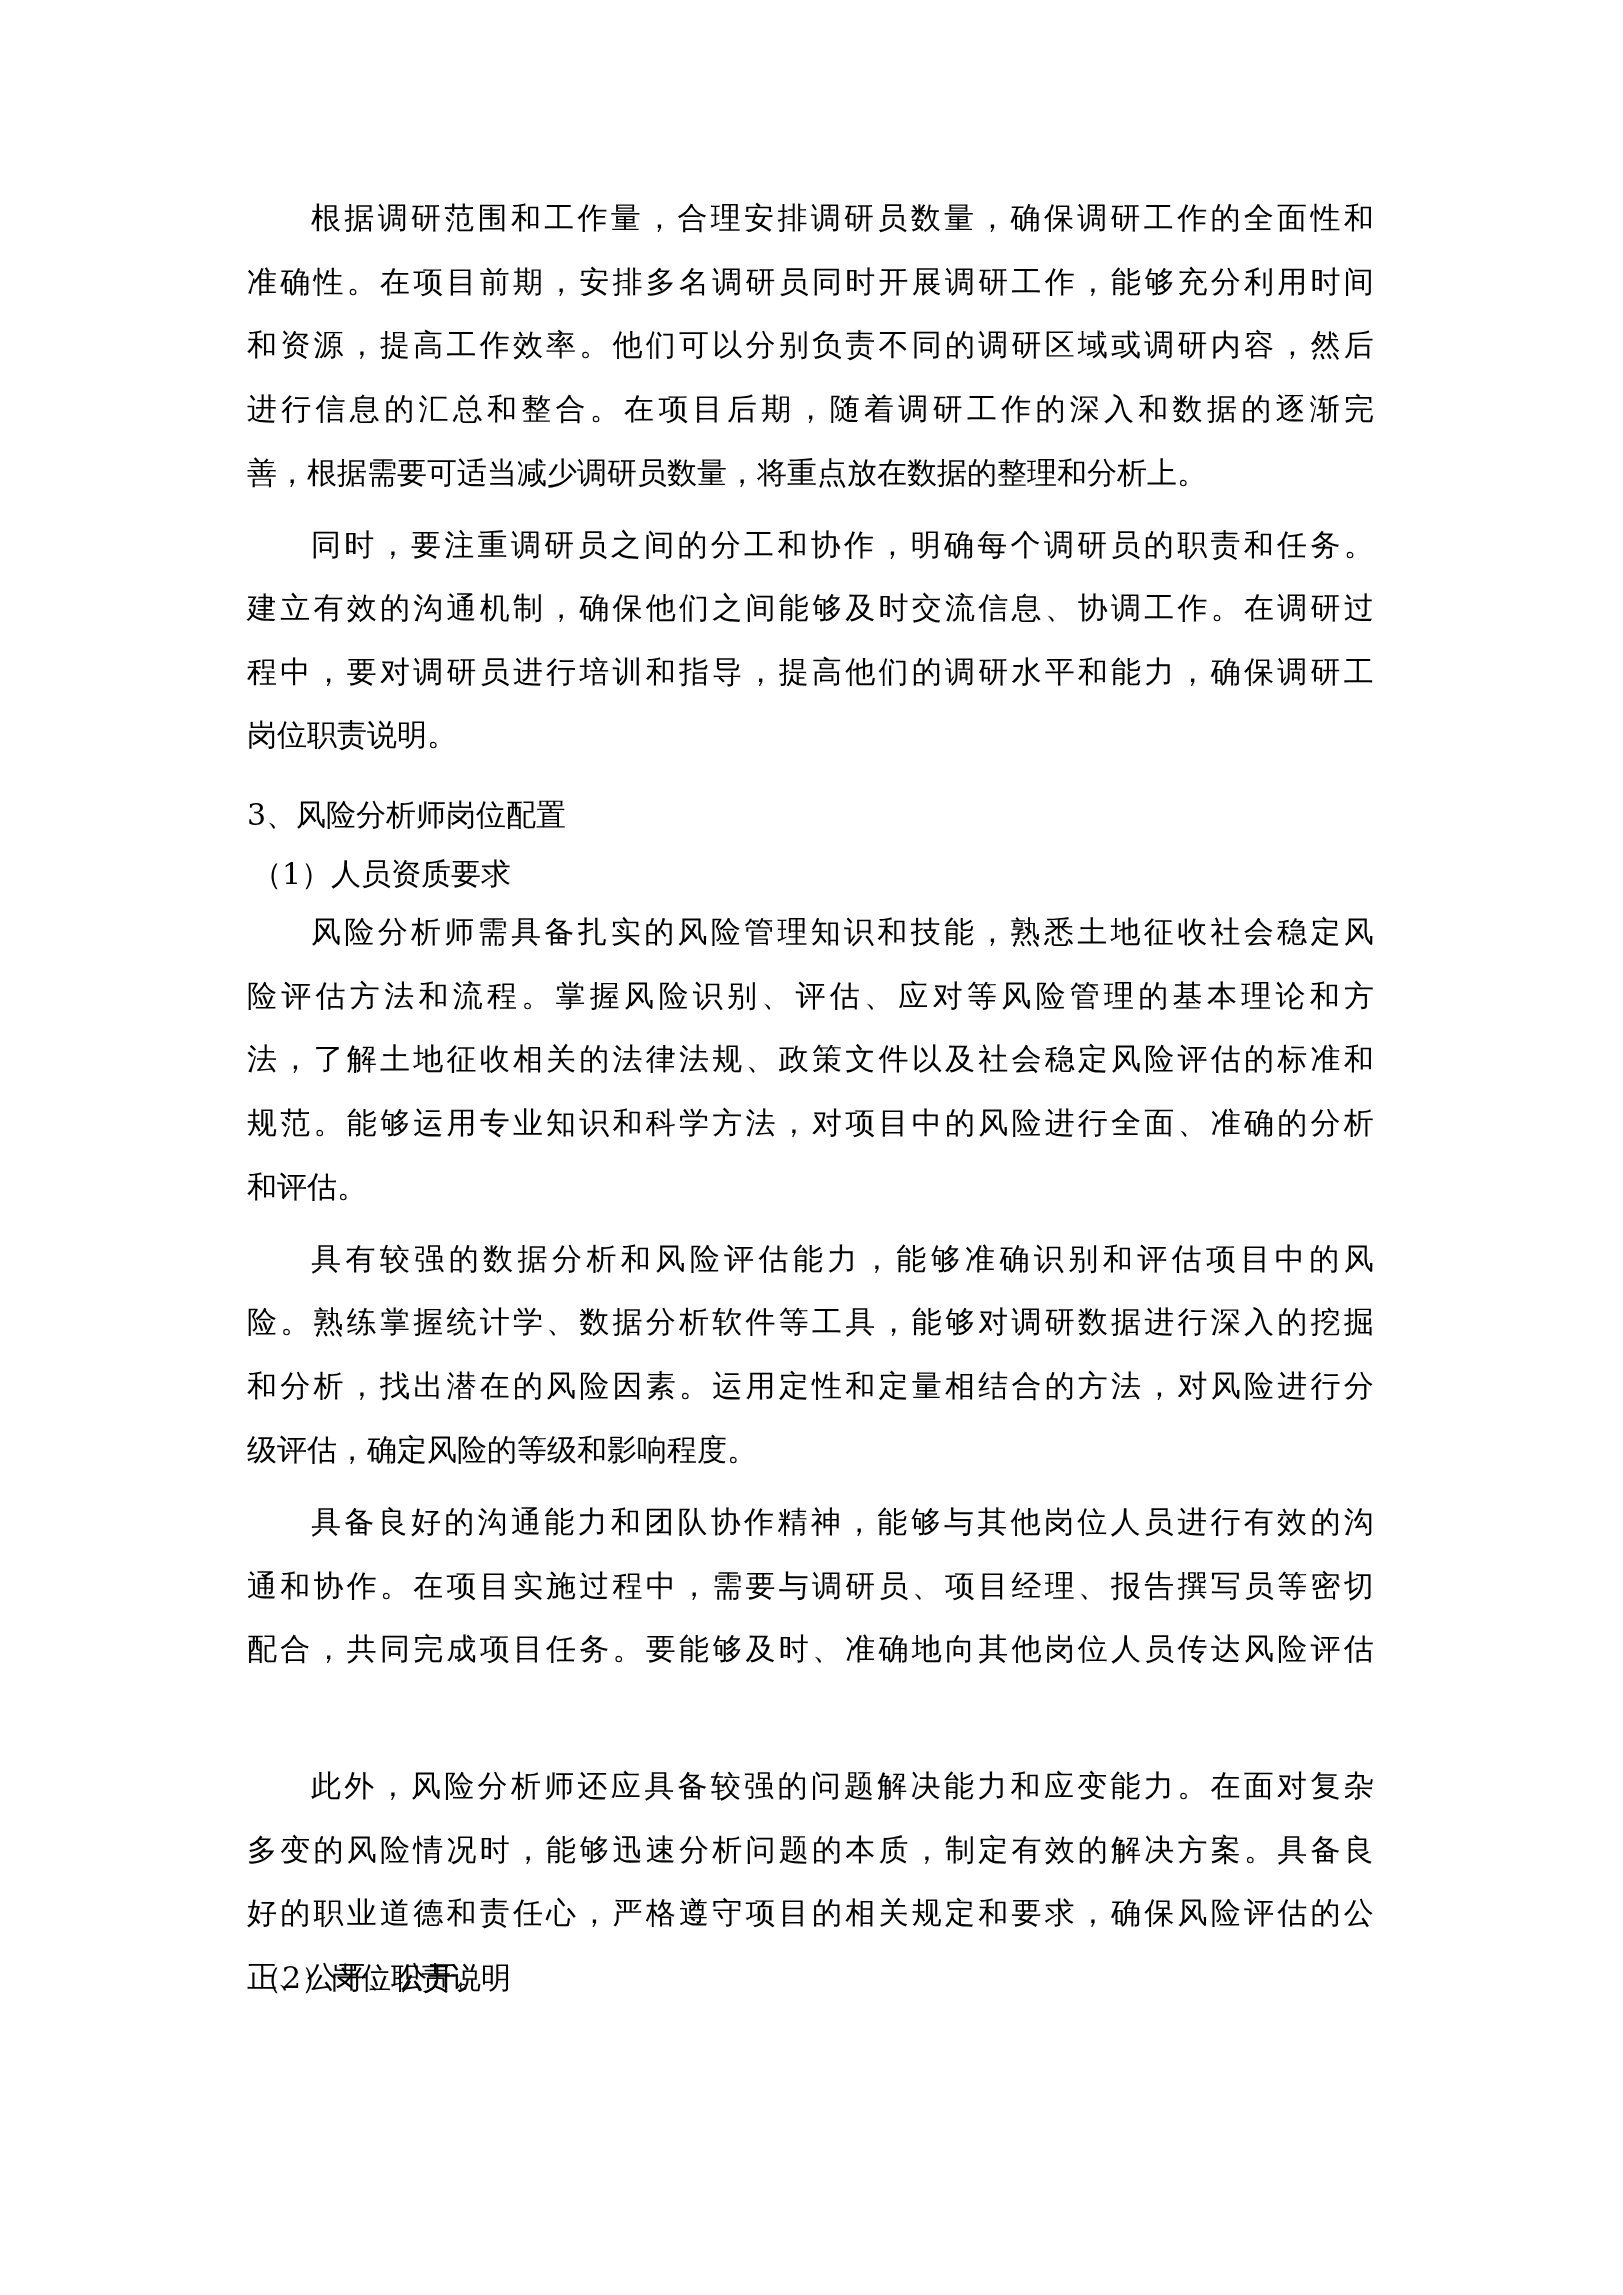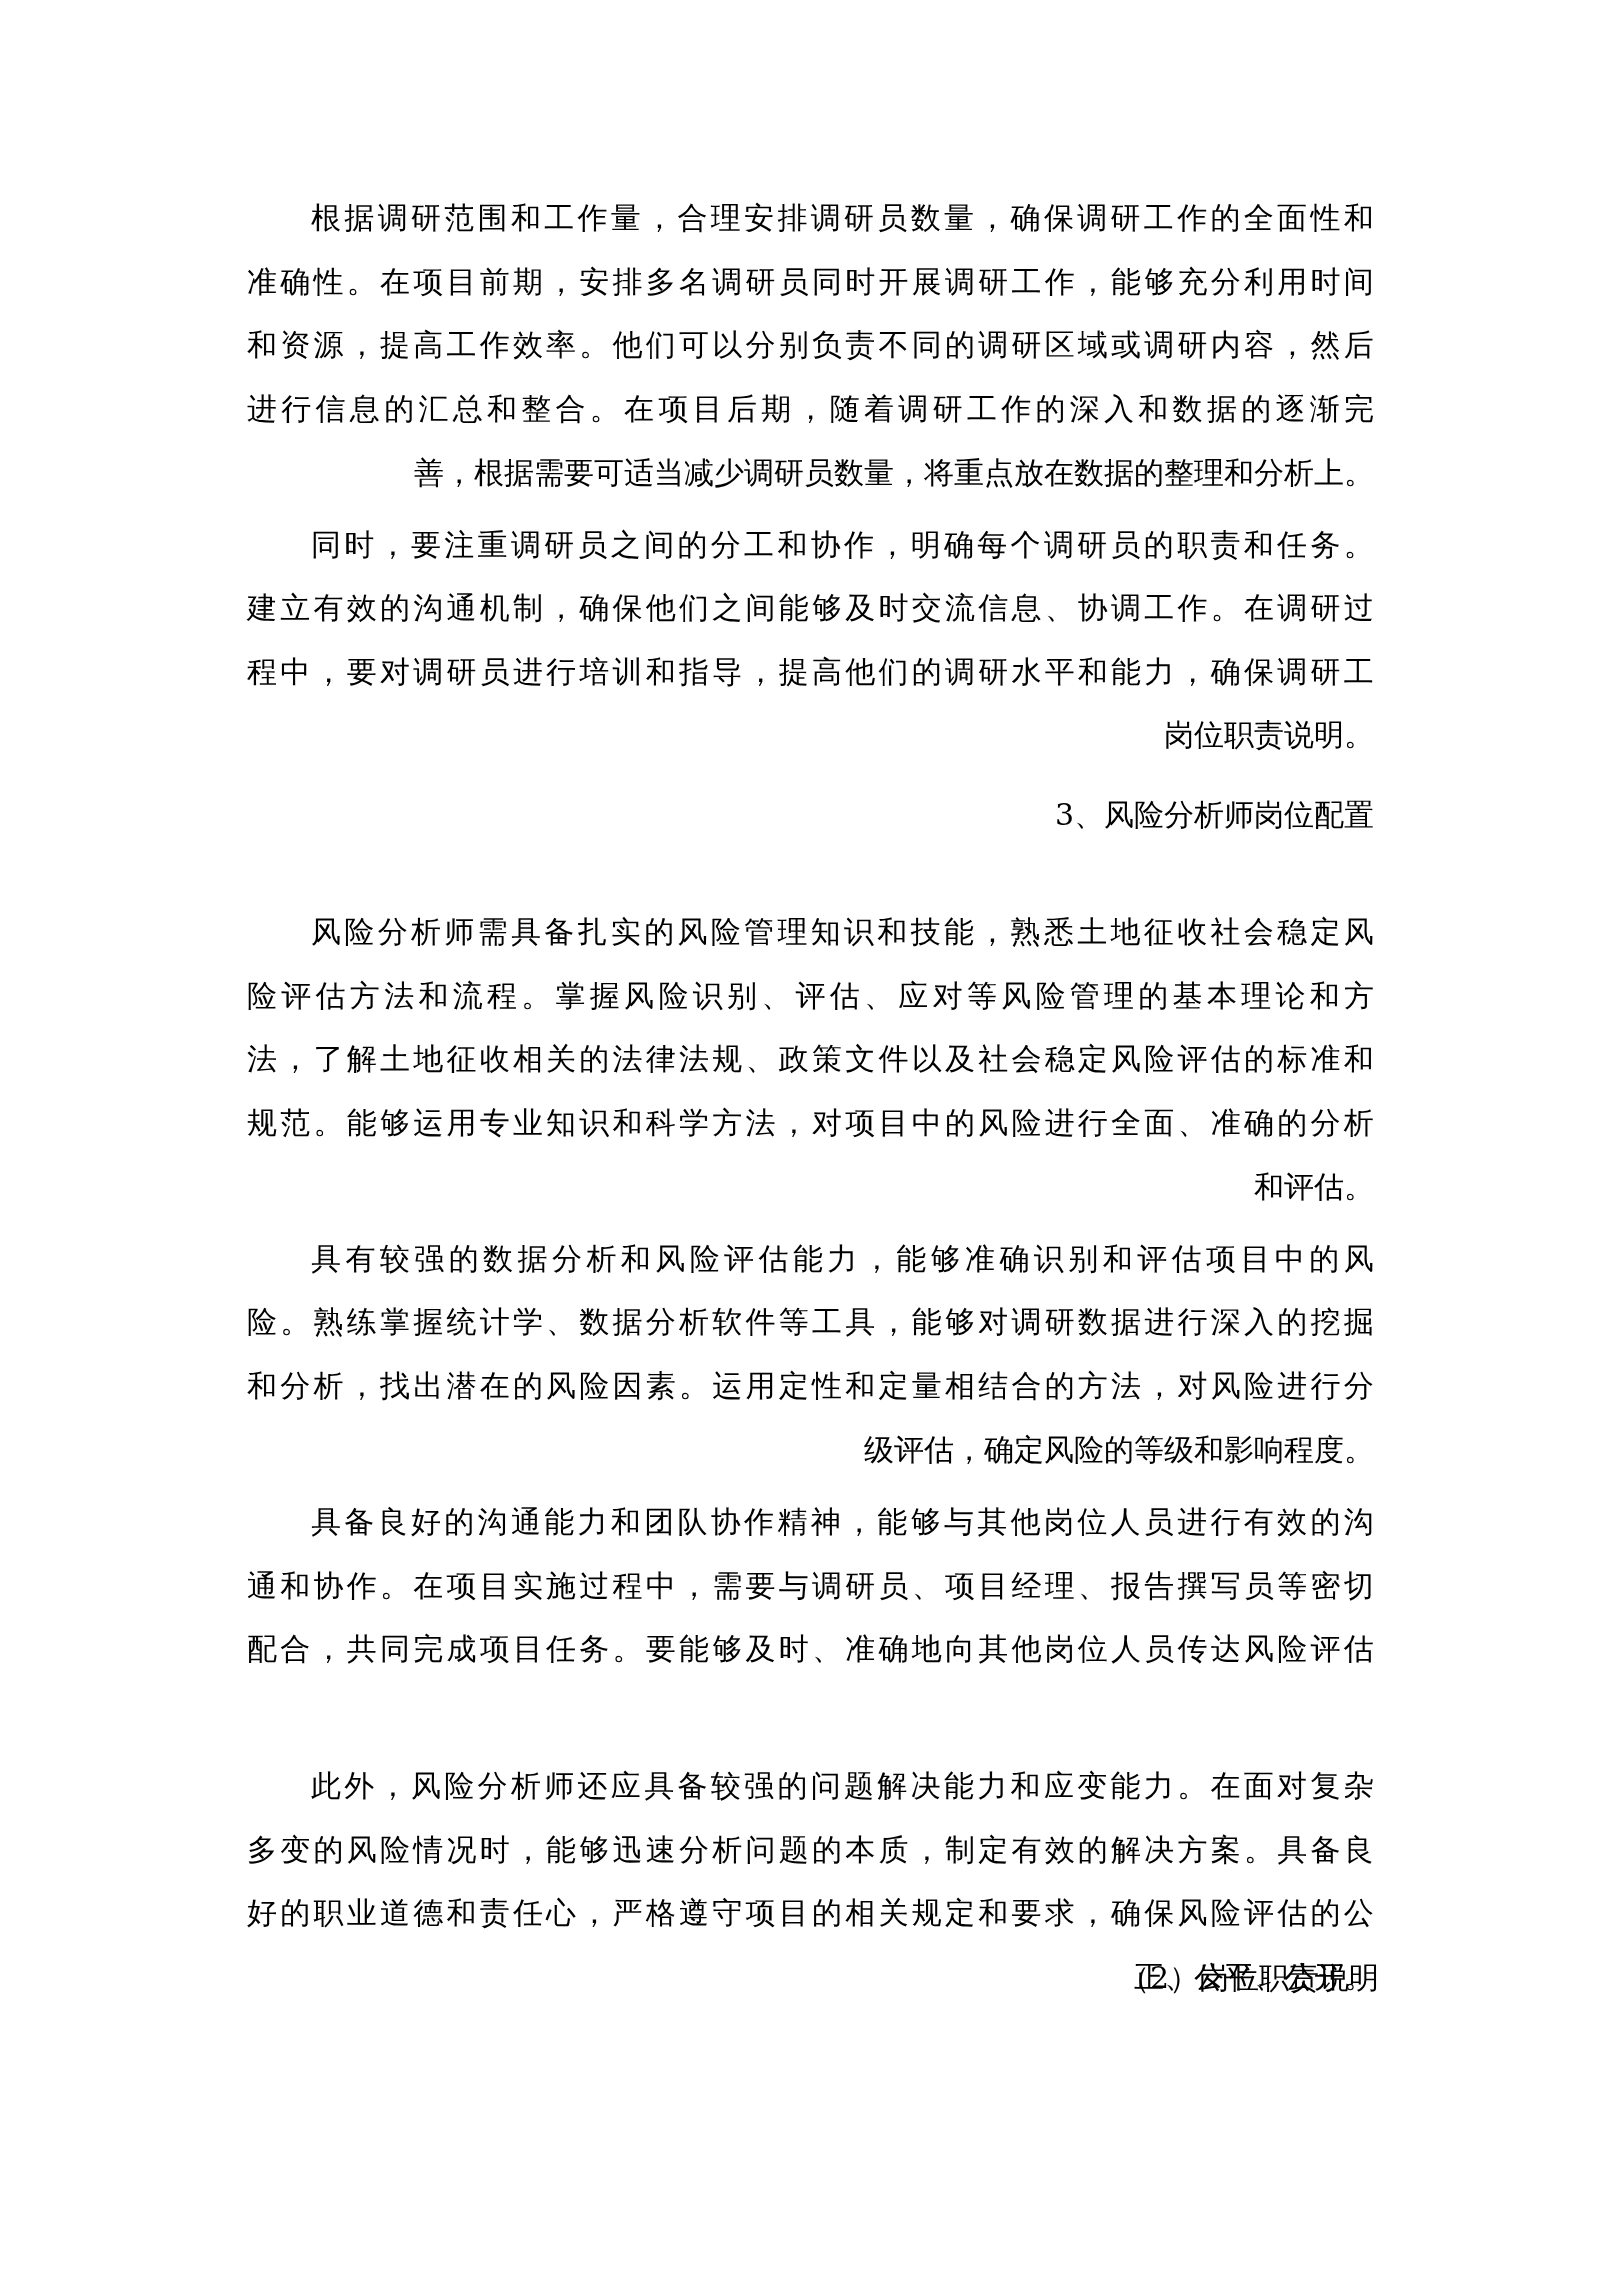--- a/index.html
+++ b/index.html
@@ -12,21 +12,20 @@
     position: absolute;
     left: 247px;
     width: 1127px;
     height: 39px;
     line-height: 39px;
     font-family: "DejaVu Serif", "Liberation Serif", serif;
     font-size: 30px;
     color: #000000;
     white-space: nowrap;
     overflow: visible;
-    text-align: right;
   }
   .line.full { text-align: justify; text-align-last: justify; }
   .line.indent { left: 311px; width: 1063px; }
   .line.heading { left: 247px; }
   .line.sub { left: 252px; }
 </style>
 </head>
 <body>
 
 <div class="page">
@@ -277,20 +276,21 @@
       <span>确</span>
       <span>保</span>
       <span>调</span>
       <span>研</span>
       <span>工</span>
     </div>
   <div class="line" style="top:715px">岗位职责说明。</div>
 
   <div class="line heading" style="top:795px">3、风险分析师岗位配置</div>
 
+  <div class="line sub" style="top:854px">（1）人员资质要求</div>
 
   <div class="line indent full" style="top: 912px; display: flex; justify-content: space-between;">
       <span>风</span>
       <span>险</span>
       <span>分</span>
       <span>析</span>
       <span>师</span>
       <span>需</span>
       <span>具</span>
       <span>备</span>

